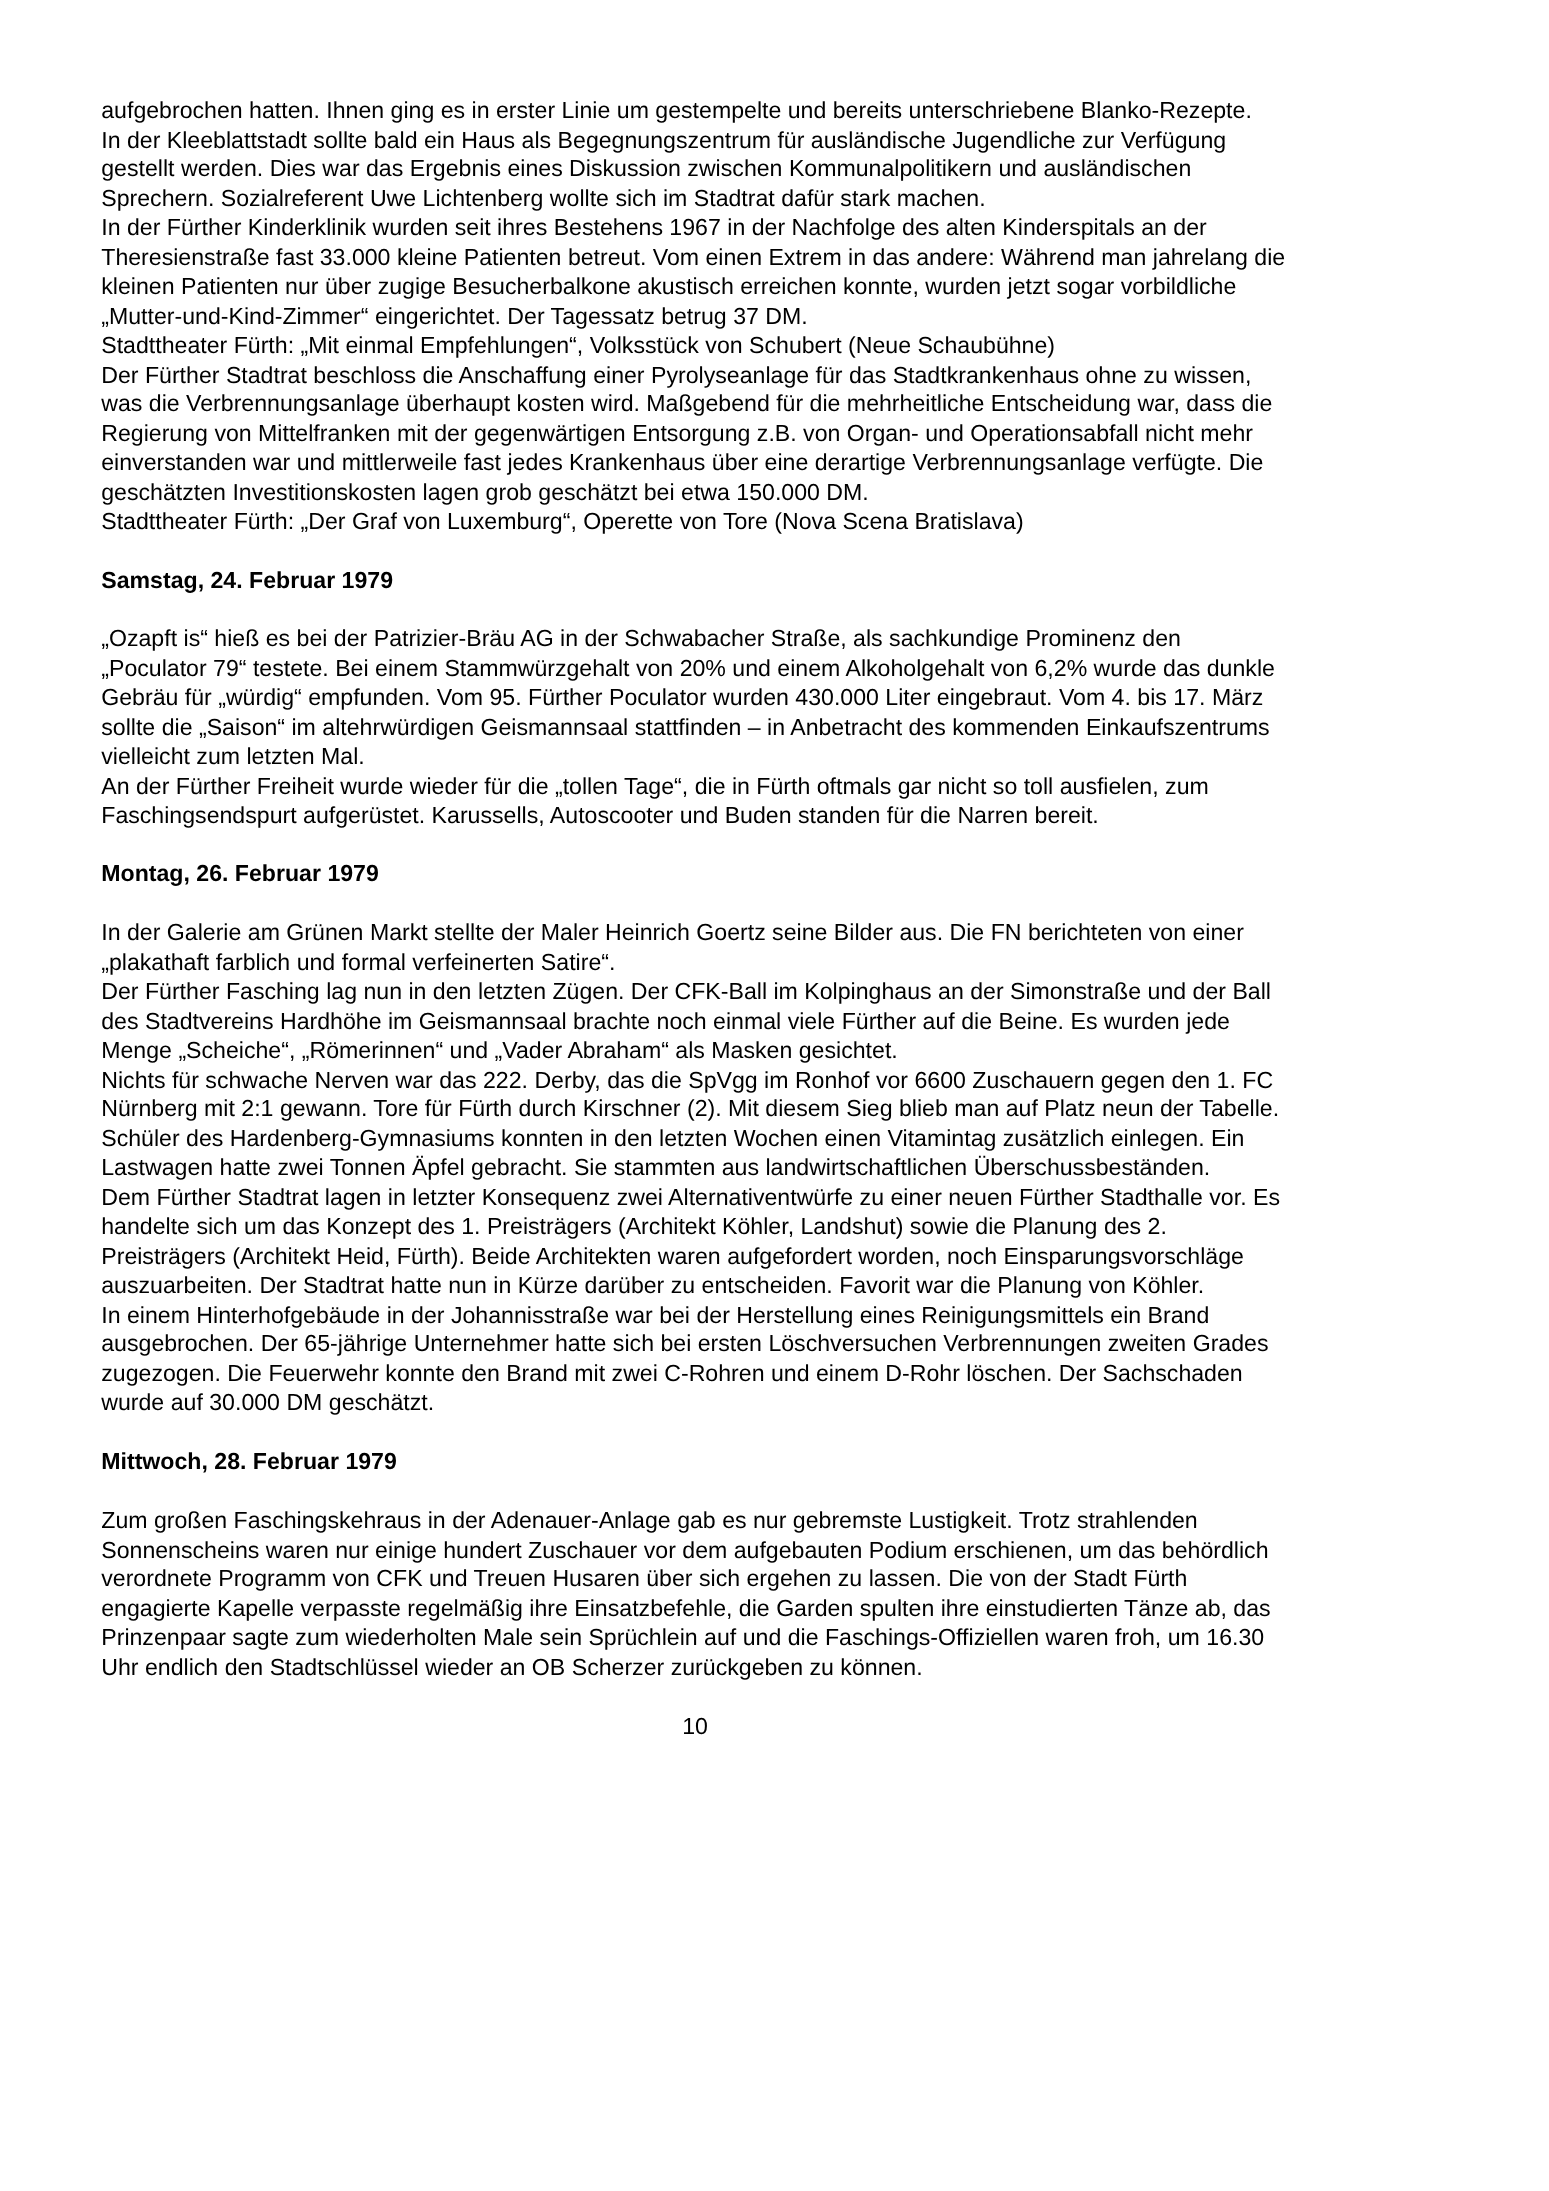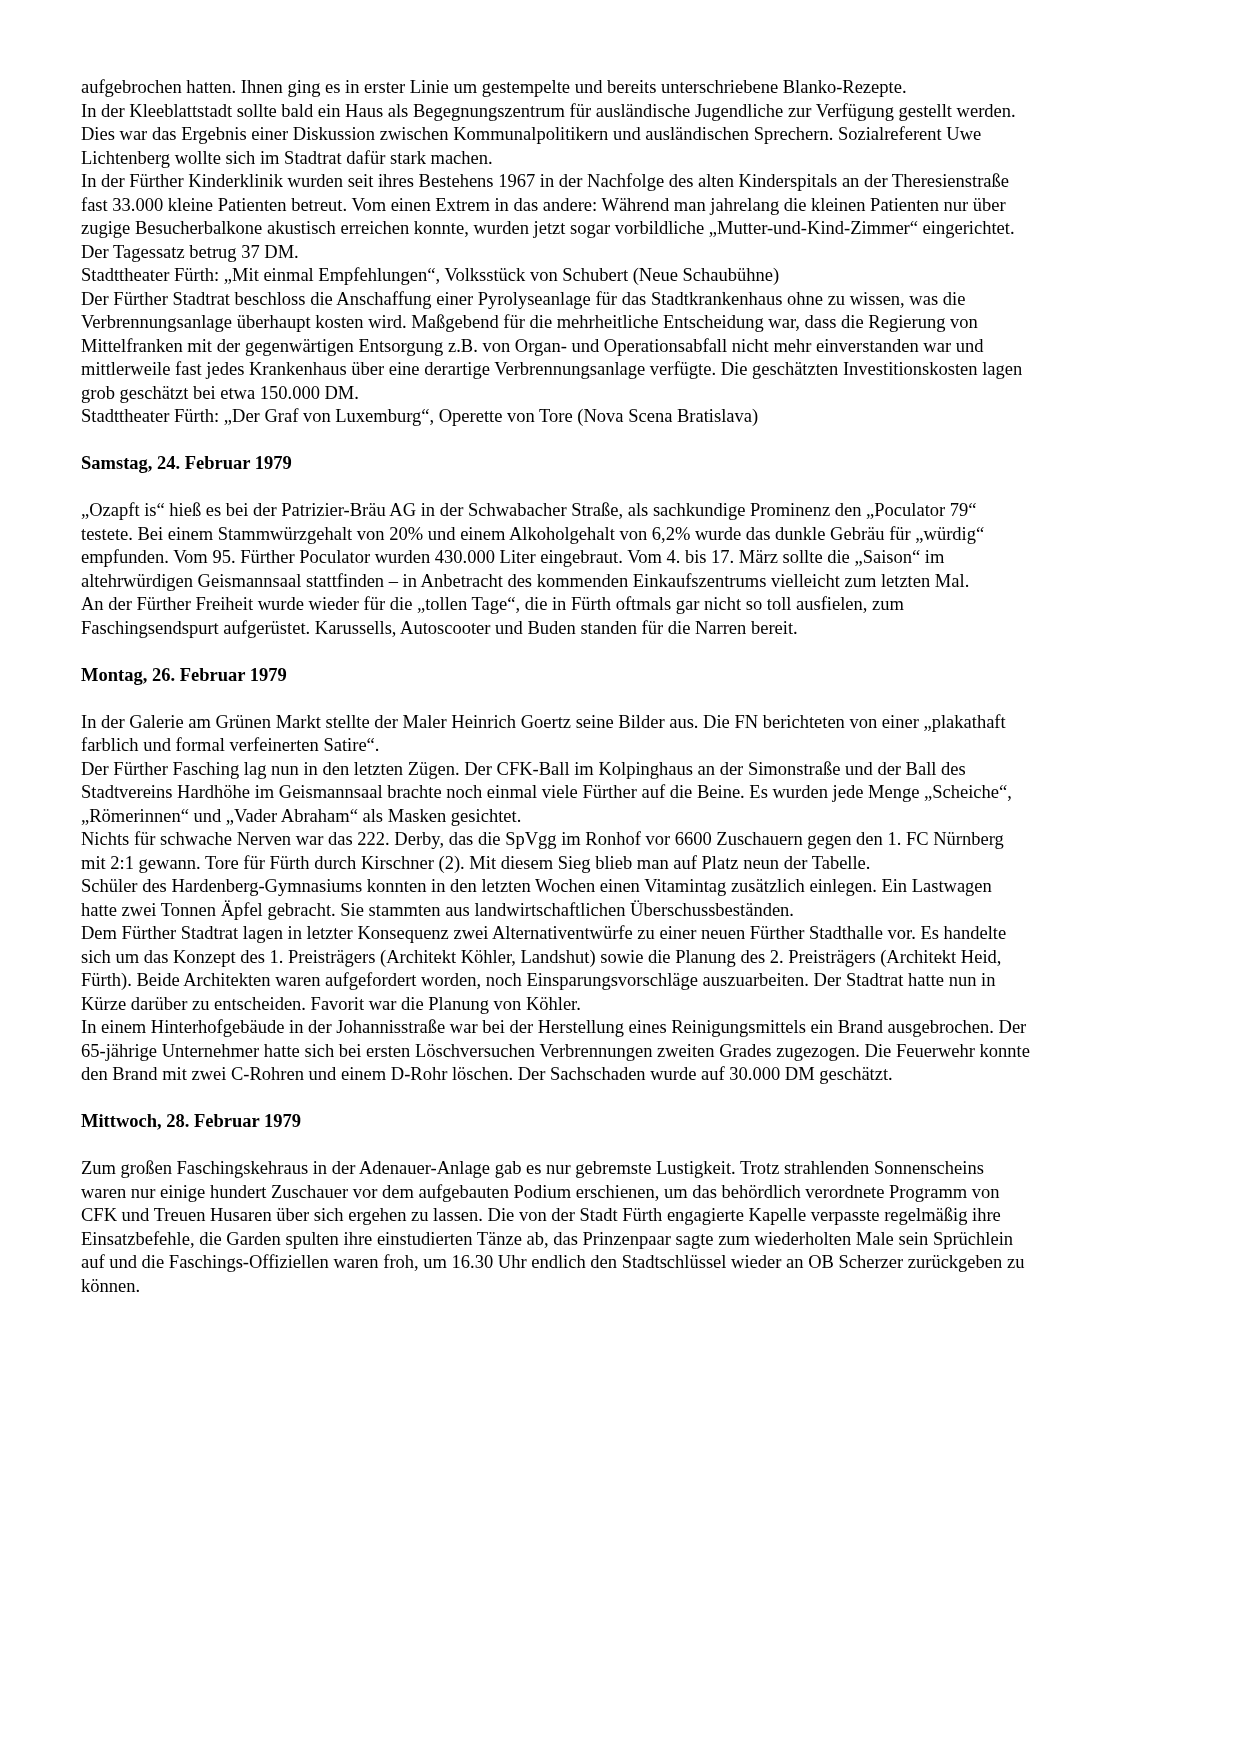--- a/index.html
+++ b/index.html
@@ -5,21 +5,21 @@
   html, body {
     margin: 0;
     padding: 0;
     background: #ffffff;
   }
   .page {
     position: relative;
     width: 1239px;
     height: 1406px;
     background: #ffffff;
-    font-family: Liberation Serif, serif;
+    font-family: Liberation Sans, sans-serif;
     color: #000000;
     overflow: hidden;
   }
   .content {
     position: absolute;
     left: 81px;
     top: 76px;
     width: 950px;
   }
   .content p {
@@ -42,21 +42,21 @@
   }
 </style>
 </head>
 <body>
 
 <div class="page">
   <div class="content">
 
     <section class="doc-section">
       <p>aufgebrochen hatten. Ihnen ging es in erster Linie um gestempelte und bereits unterschriebene Blanko-Rezepte.</p>
-      <p>In der Kleeblattstadt sollte bald ein Haus als Begegnungszentrum für ausländische Jugendliche zur Verfügung gestellt werden. Dies war das Ergebnis einer Diskussion zwischen Kommunalpolitikern und ausländischen Sprechern. Sozialreferent Uwe Lichtenberg wollte sich im Stadtrat dafür stark machen.</p>
+      <p>In der Kleeblattstadt sollte bald ein Haus als Begegnungszentrum für ausländische Jugendliche zur Verfügung gestellt werden. Dies war das Ergebnis eines Diskussion zwischen Kommunalpolitikern und ausländischen Sprechern. Sozialreferent Uwe Lichtenberg wollte sich im Stadtrat dafür stark machen.</p>
       <p>In der Fürther Kinderklinik wurden seit ihres Bestehens 1967 in der Nachfolge des alten Kinderspitals an der Theresienstraße fast 33.000 kleine Patienten betreut. Vom einen Extrem in das andere: Während man jahrelang die kleinen Patienten nur über zugige Besucherbalkone akustisch erreichen konnte, wurden jetzt sogar vorbildliche „Mutter-und-Kind-Zimmer“ eingerichtet. Der Tagessatz betrug 37 DM.</p>
       <p>Stadttheater Fürth: „Mit einmal Empfehlungen“, Volksstück von Schubert (Neue Schaubühne)</p>
     </section>
 
     <section class="doc-section">
       <p>Der Fürther Stadtrat beschloss die Anschaffung einer Pyrolyseanlage für das Stadtkrankenhaus ohne zu wissen, was die Verbrennungsanlage überhaupt kosten wird. Maßgebend für die mehrheitliche Entscheidung war, dass die Regierung von Mittelfranken mit der gegenwärtigen Entsorgung z.B. von Organ- und Operationsabfall nicht mehr einverstanden war und mittlerweile fast jedes Krankenhaus über eine derartige Verbrennungsanlage verfügte. Die geschätzten Investitionskosten lagen grob geschätzt bei etwa 150.000 DM.</p>
       <p>Stadttheater Fürth: „Der Graf von Luxemburg“, Operette von Tore (Nova Scena Bratislava)</p>
     </section>
 
     <section class="doc-section">
@@ -76,15 +76,16 @@
       <p>Schüler des Hardenberg-Gymnasiums konnten in den letzten Wochen einen Vitamintag zusätzlich einlegen. Ein Lastwagen hatte zwei Tonnen Äpfel gebracht. Sie stammten aus landwirtschaftlichen Überschussbeständen.</p>
       <p>Dem Fürther Stadtrat lagen in letzter Konsequenz zwei Alternativentwürfe zu einer neuen Fürther Stadthalle vor. Es handelte sich um das Konzept des 1. Preisträgers (Architekt Köhler, Landshut) sowie die Planung des 2. Preisträgers (Architekt Heid, Fürth). Beide Architekten waren aufgefordert worden, noch Einsparungsvorschläge auszuarbeiten. Der Stadtrat hatte nun in Kürze darüber zu entscheiden. Favorit war die Planung von Köhler.</p>
       <p>In einem Hinterhofgebäude in der Johannisstraße war bei der Herstellung eines Reinigungsmittels ein Brand ausgebrochen. Der 65-jährige Unternehmer hatte sich bei ersten Löschversuchen Verbrennungen zweiten Grades zugezogen. Die Feuerwehr konnte den Brand mit zwei C-Rohren und einem D-Rohr löschen. Der Sachschaden wurde auf 30.000 DM geschätzt.</p>
     </section>
 
     <section class="doc-section">
       <h2 class="date-heading">Mittwoch, 28. Februar 1979</h2>
       <p>Zum großen Faschingskehraus in der Adenauer-Anlage gab es nur gebremste Lustigkeit. Trotz strahlenden Sonnenscheins waren nur einige hundert Zuschauer vor dem aufgebauten Podium erschienen, um das behördlich verordnete Programm von CFK und Treuen Husaren über sich ergehen zu lassen. Die von der Stadt Fürth engagierte Kapelle verpasste regelmäßig ihre Einsatzbefehle, die Garden spulten ihre einstudierten Tänze ab, das Prinzenpaar sagte zum wiederholten Male sein Sprüchlein auf und die Faschings-Offiziellen waren froh, um 16.30 Uhr endlich den Stadtschlüssel wieder an OB Scherzer zurückgeben zu können.</p>
     </section>
 
+    <div class="page-number">10</div>
 
   </div>
 </div>
 
 </body></html>

